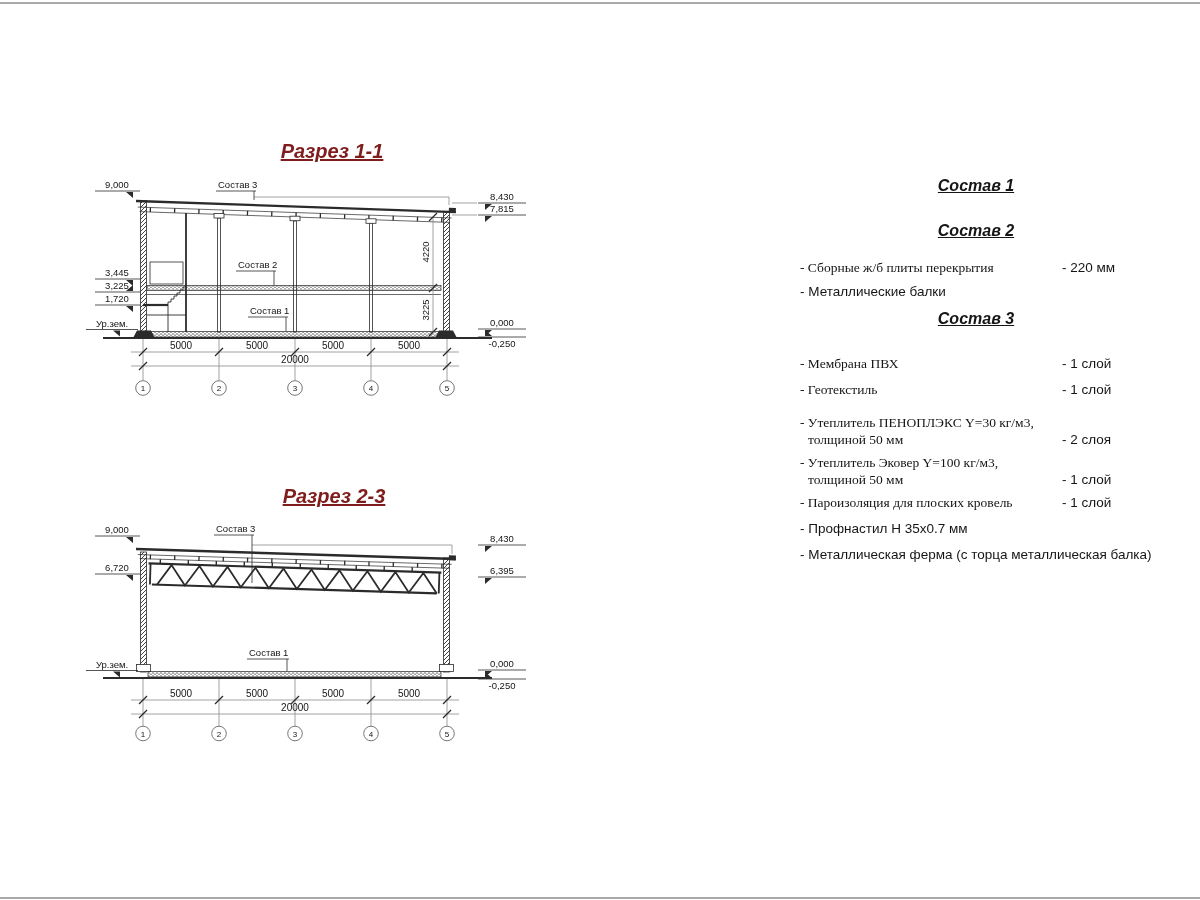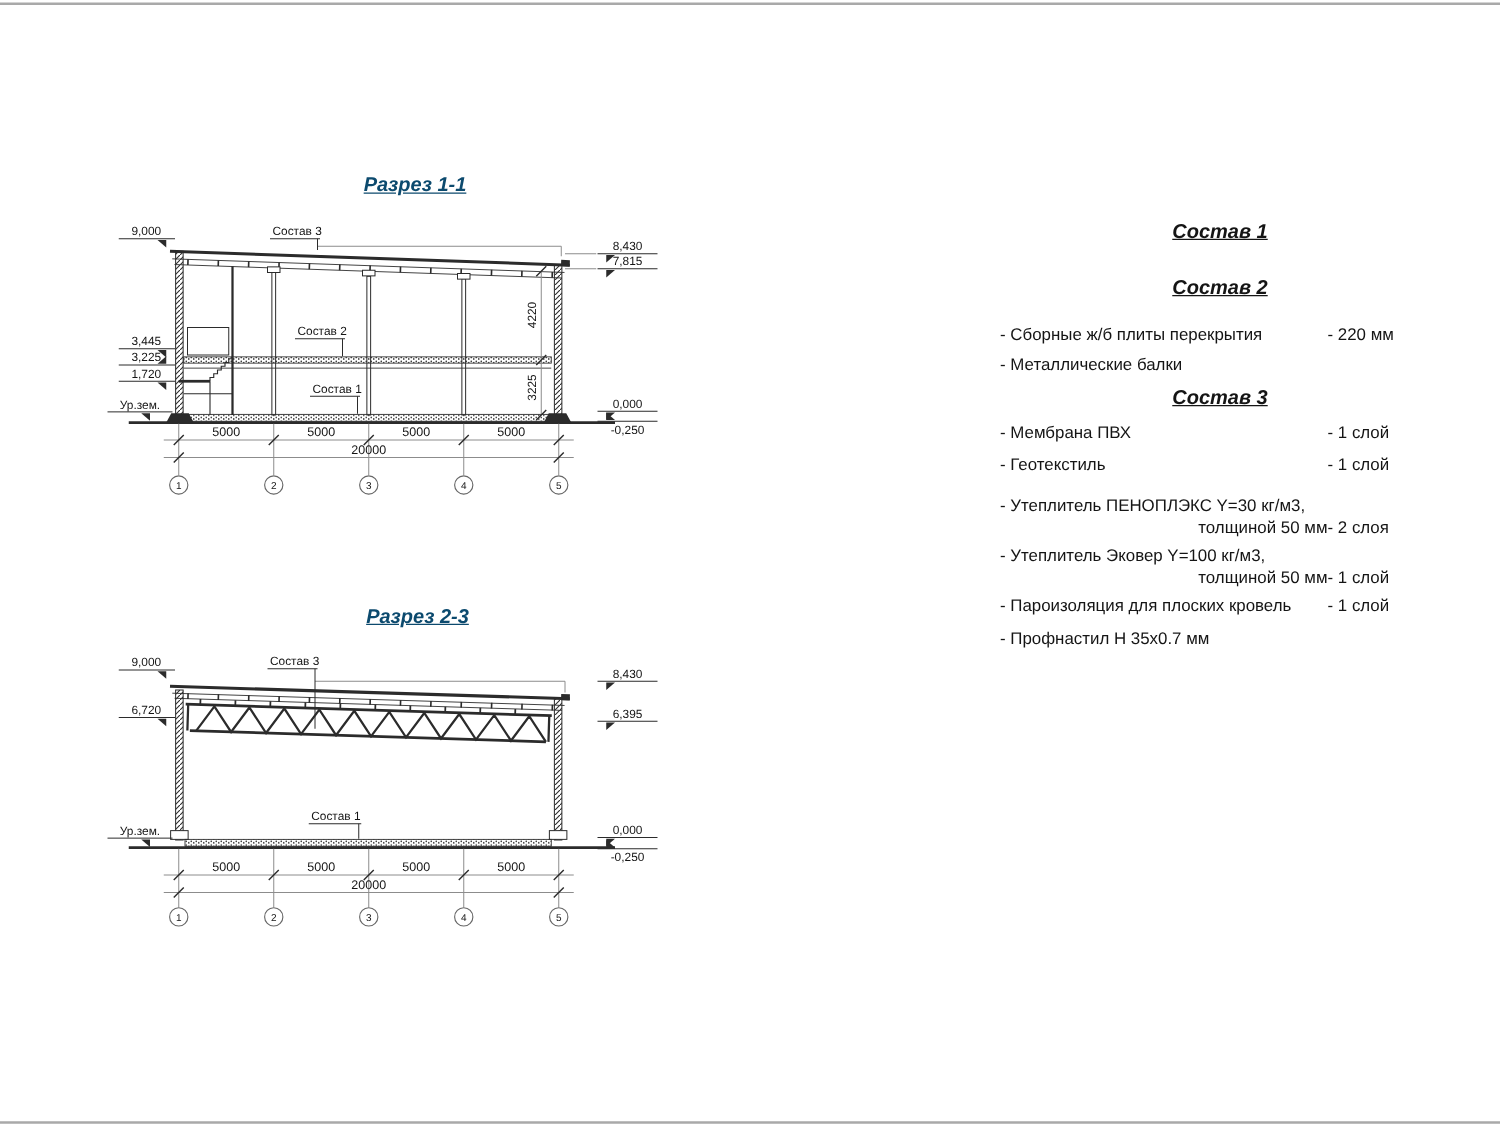--- a/index.html
+++ b/index.html
@@ -2,33 +2,33 @@
 <html><head>
 <meta charset="utf-8">
 <style>
   html,body{margin:0;padding:0;background:#ffffff;}
   .page{position:relative;width:1200px;height:900px;background:#fff;overflow:hidden;
         font-family:"Liberation Sans",sans-serif;color:#151515;}
   .edge{position:absolute;left:0;width:1200px;height:2px;background:#a9a9a9;}
   .edge.top{top:2px}.edge.bottom{bottom:1px}
   svg.sheet{position:absolute;left:0;top:0;}
 
-  .title{position:absolute;width:180px;text-align:center;font-size:16px;font-weight:bold;
-         font-style:italic;text-decoration:underline;color:#0c4a6e;}
+  .title{position:absolute;width:180px;text-align:center;font-size:20px;font-weight:bold;
+         font-style:italic;text-decoration:underline;color:#7f1d1d;}
   .t1{left:242px;top:140px}
   .t2{left:244px;top:485px}
 
   
   .legend{position:absolute;left:800px;top:176px;width:352px;}
   .lg-h{font-size:16px;font-weight:bold;font-style:italic;text-decoration:underline;
         text-align:center;line-height:20px;}
   .lg-row{display:flex;align-items:flex-end;font-size:13.5px;line-height:17px;white-space:nowrap;}
   .lg-name{flex:1 1 auto;}
-  .lg-name.w-fixed{flex:0 0 262px;}
-  .lg-n2{display:block;padding-left:8px;text-align:right;}
+  .lg-name.w-fixed{flex:0 0 262px;font-family:Liberation Serif, serif;}
+  .lg-n2{display:block;padding-left:8px;}
   .lg-qty{flex:0 0 auto;}
 
   
   .ln{stroke:#2b2b2b;fill:none}
   .w24{stroke-width:2.4}.w22{stroke-width:2.2}.w18{stroke-width:1.8}
   .w09{stroke-width:0.9}.w08{stroke-width:0.8}.w07{stroke-width:0.7}
   .dim{stroke:#8c8c8c;stroke-width:0.8;fill:none}
   .tick{stroke:#2b2b2b;stroke-width:1.2}
   .dash{stroke:#2b2b2b;stroke-width:4.6;stroke-dasharray:1.3 23;fill:none}
   .dash2{stroke:#2b2b2b;stroke-width:4.5;stroke-dasharray:1.4 26.6;fill:none}
@@ -282,21 +282,21 @@
     <div class="lg-h" style="margin-top:25px">Состав 2</div>
     <div class="lg-row" style="margin-top:18px">
       <span class="lg-name w-fixed">- Сборные ж/б плиты перекрытия</span>
       <span class="lg-qty">- 220 мм</span>
     </div>
     <div class="lg-row" style="margin-top:7px">
       <span class="lg-name">- Металлические балки</span>
     </div>
 
     <div class="lg-h" style="margin-top:9px">Состав 3</div>
-    <div class="lg-row" style="margin-top:8px">
+    <div class="lg-row" style="margin-top:26px">
       <span class="lg-name w-fixed">- Мембрана ПВХ</span>
       <span class="lg-qty">- 1 слой</span>
     </div>
     <div class="lg-row" style="margin-top:9px">
       <span class="lg-name w-fixed">- Геотекстиль</span>
       <span class="lg-qty">- 1 слой</span>
     </div>
     <div class="lg-row" style="margin-top:16px">
       <span class="lg-name w-fixed">
         <span>- Утеплитель ПЕНОПЛЭКС Y=30 кг/м3,</span>
@@ -311,14 +311,17 @@
       </span>
       <span class="lg-qty">- 1 слой</span>
     </div>
     <div class="lg-row" style="margin-top:6px">
       <span class="lg-name w-fixed">- Пароизоляция для плоских кровель</span>
       <span class="lg-qty">- 1 слой</span>
     </div>
     <div class="lg-row" style="margin-top:9px">
       <span class="lg-name">- Профнастил Н 35х0.7 мм</span>
     </div>
+    <div class="lg-row" style="margin-top:9px">
+      <span class="lg-name">- Металлическая ферма (с торца металлическая балка)</span>
+    </div>
   </div>
 </div>
 
 </body></html>

